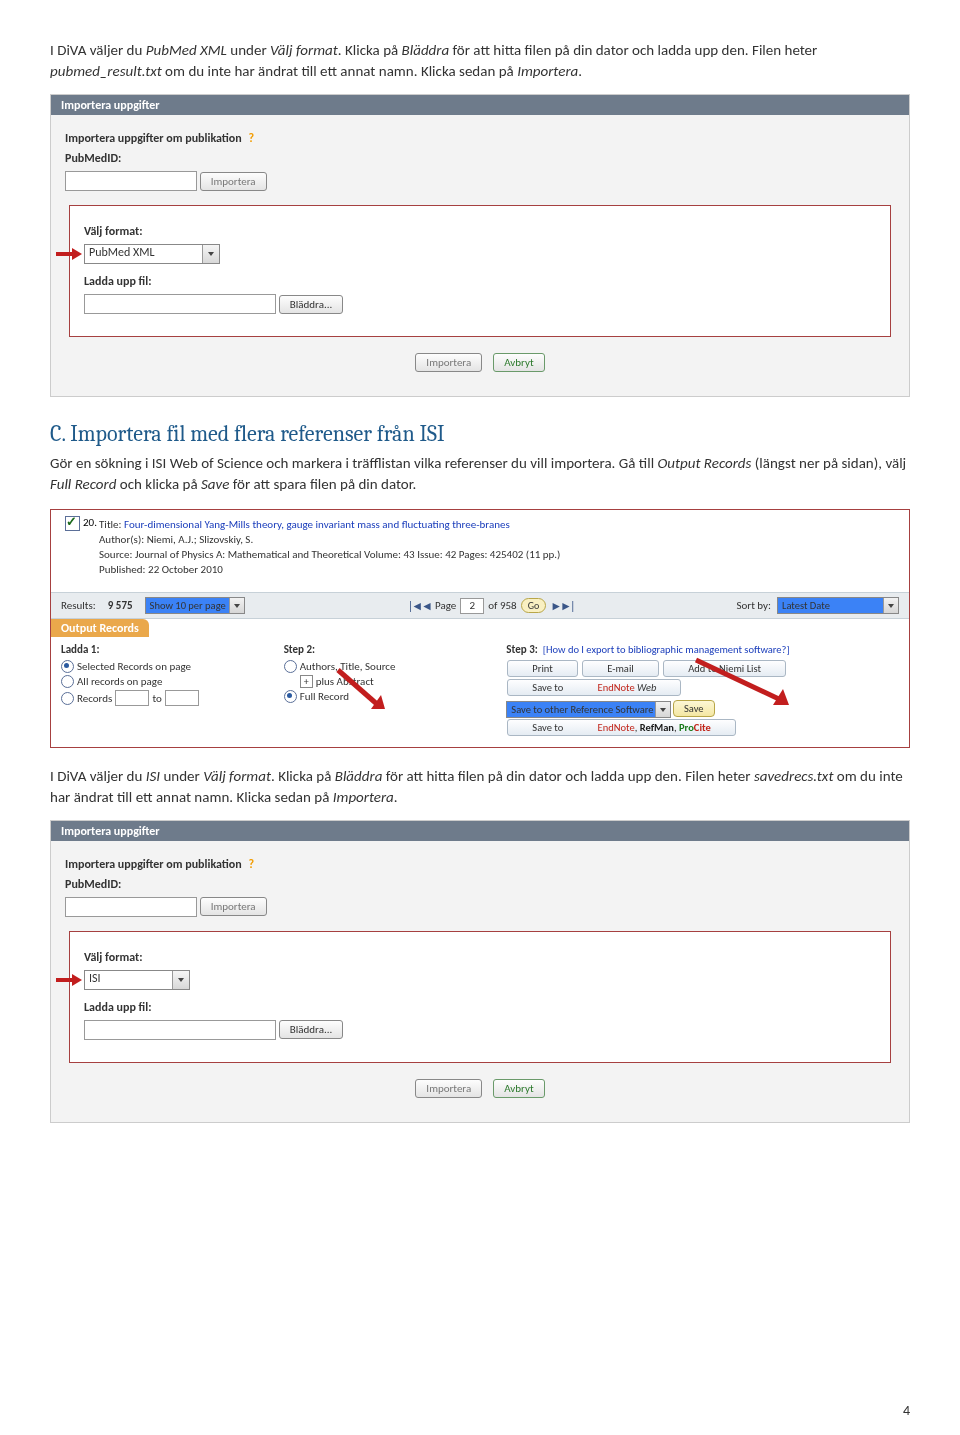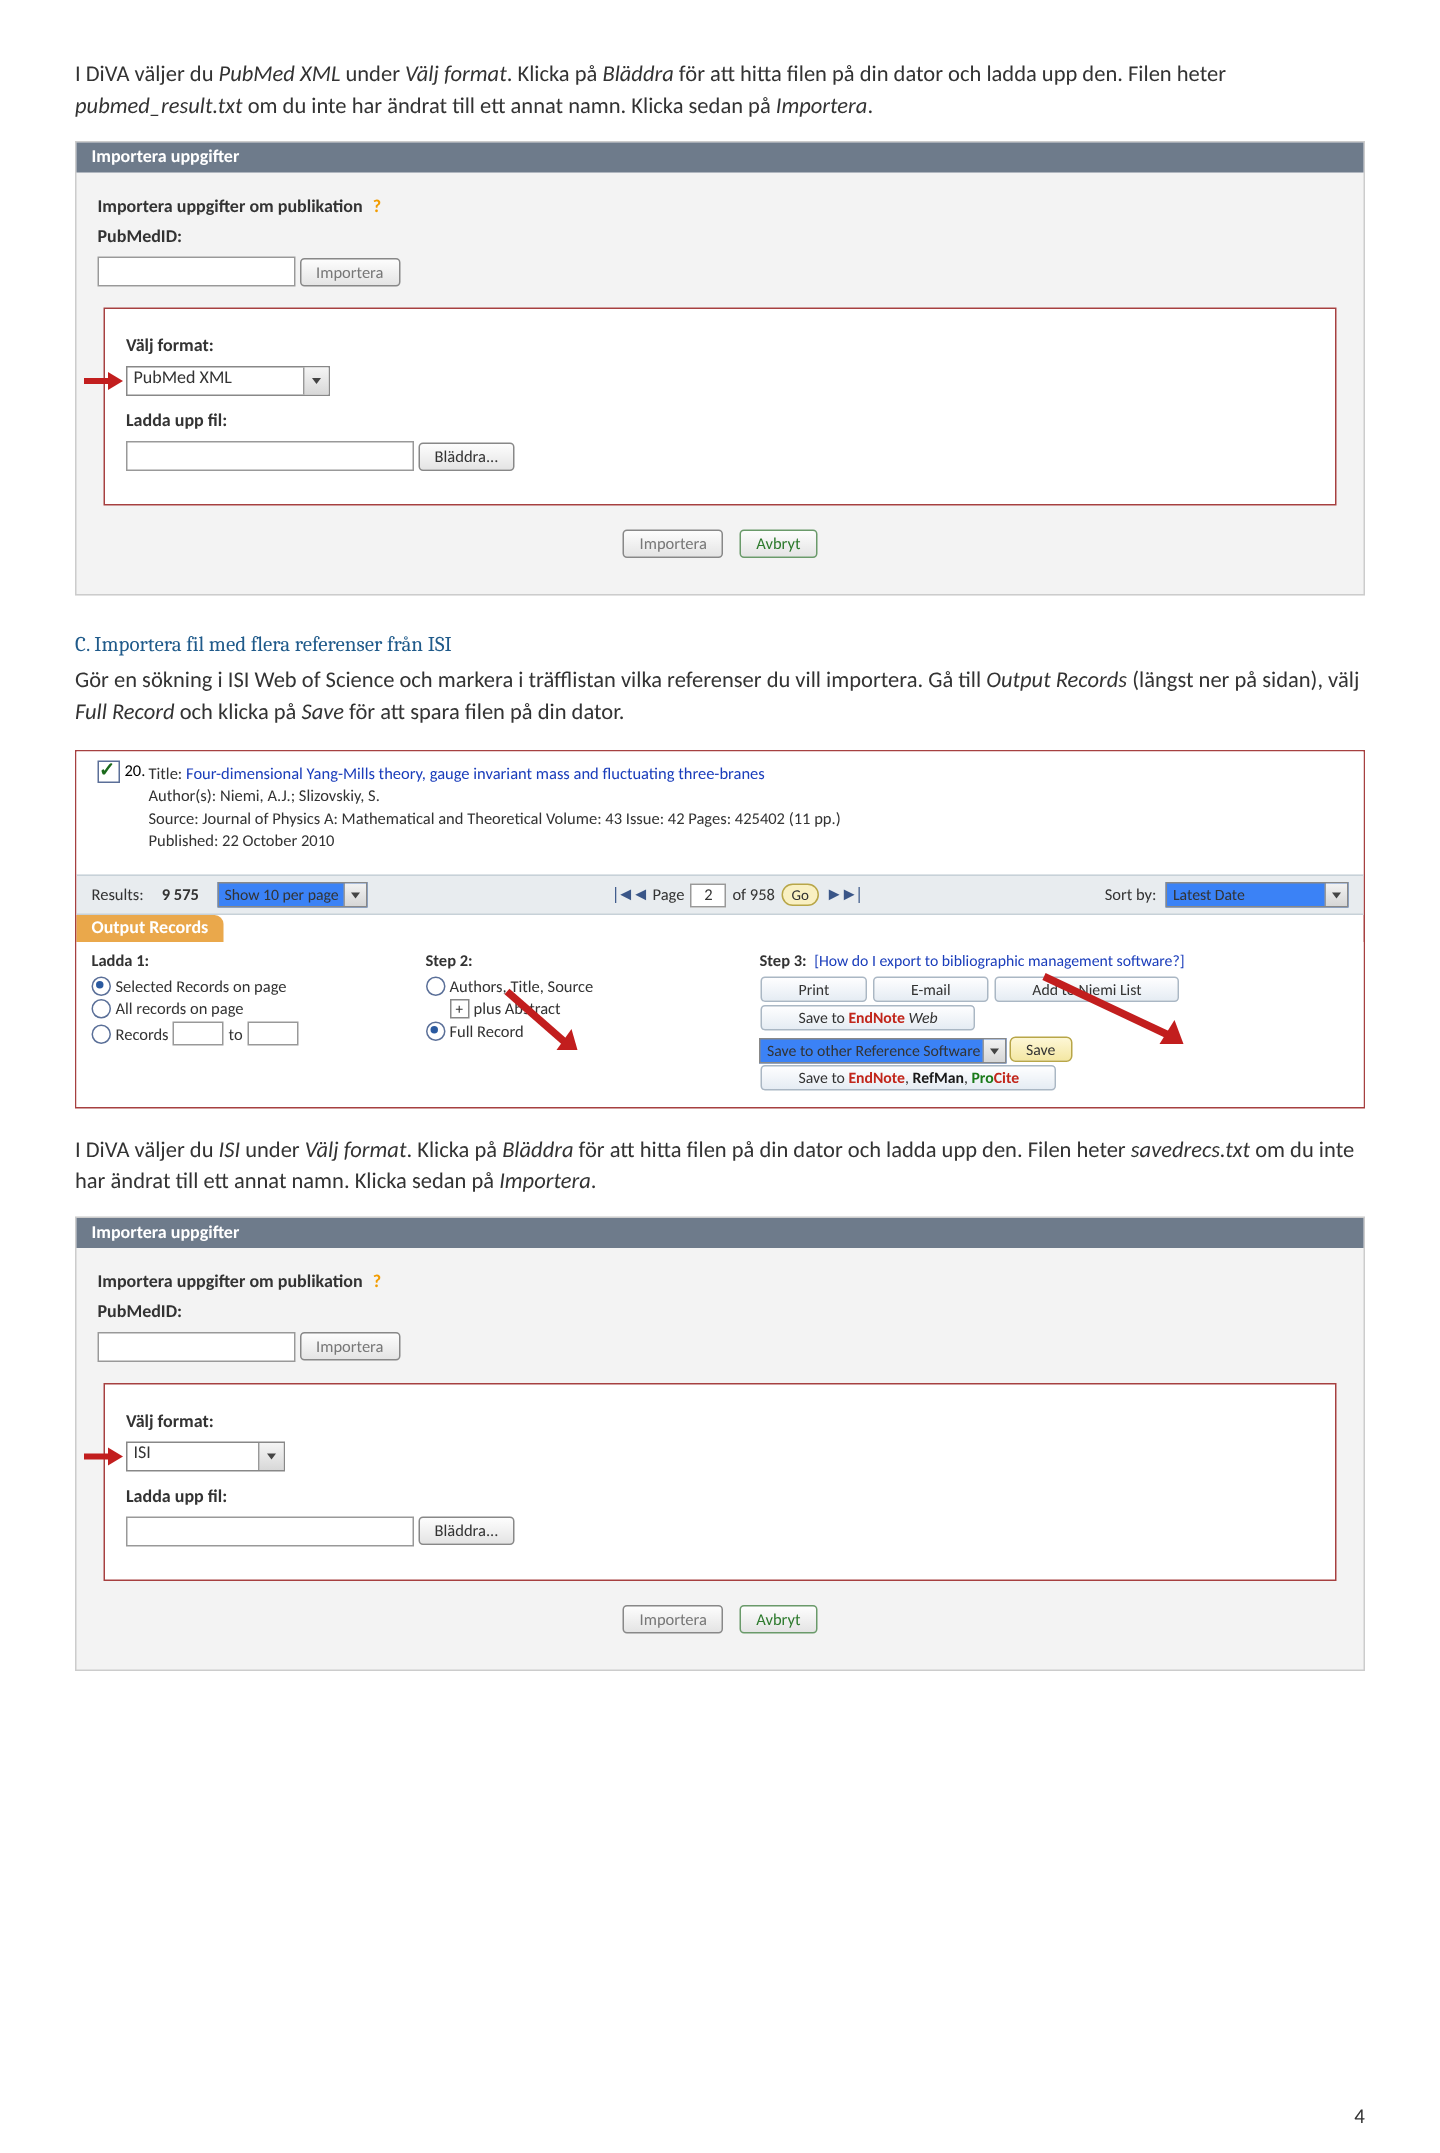--- a/index.html
+++ b/index.html
@@ -8,21 +8,21 @@
     color: #333;
     margin: 0;
     padding: 40px 50px 30px 50px;
     width: 860px;
     background: #fff;
   }
   p { margin: 0 0 10px 0; line-height: 1.4; }
   .italic { font-style: italic; }
   h2 {
     font-family: Cambria, Georgia, serif;
-    font-size: 14px;
+    font-size: 22px;
     color: #1f5a8a;
     font-weight: normal;
     margin: 24px 0 6px 0;
   }
   
   .panel {
     border: 1px solid #ccc;
     background: #f3f3f3;
     margin: 12px 0 18px 0;
   }
@@ -198,21 +198,21 @@
   .radio.checked::after {
     content:""; position:absolute; left:2px; top:2px; width:5px; height:5px; border-radius:50%; background:#2b5aa0;
   }
   .plus-box { width:11px; height:11px; border:1px solid #888; background:#fff; display:inline-block; text-align:center; font-size:10px; line-height:11px; }
   .mini-input { width:32px; height:14px; border:1px solid #999; background:#fff; display:inline-block; }
   .pill {
     display:inline-block; border:1px solid #aab7c4; border-radius:3px;
     background:linear-gradient(#fefeff,#e5ecf3);
     padding:1px 24px; font-size:10.5px; margin:1px;
   }
-  .pill .endnote { color:#c1261b; font-weight:bold; }
+  .pill .endnote { color:#c1261b; font-weight:normal;margin-left:32px; }
   .pill .web-i { font-style:italic; color:#333; }
   .pill .refman { color:#1a1a1a; font-weight:bold; }
   .pill .procite-p { color:#1a7a1a; font-weight:bold; }
   .pill .procite-x { color:#c1261b; font-weight:bold; }
   .step3 .how-link { color:#1a3dbb; font-size:10.5px; }
   .sel-other {
     display:inline-block; border:1px solid #888; background:#3b82f6; font-size:10.5px;
     padding:1px 16px 1px 4px; position:relative; vertical-align:middle;
   }
   .sel-other::after {

